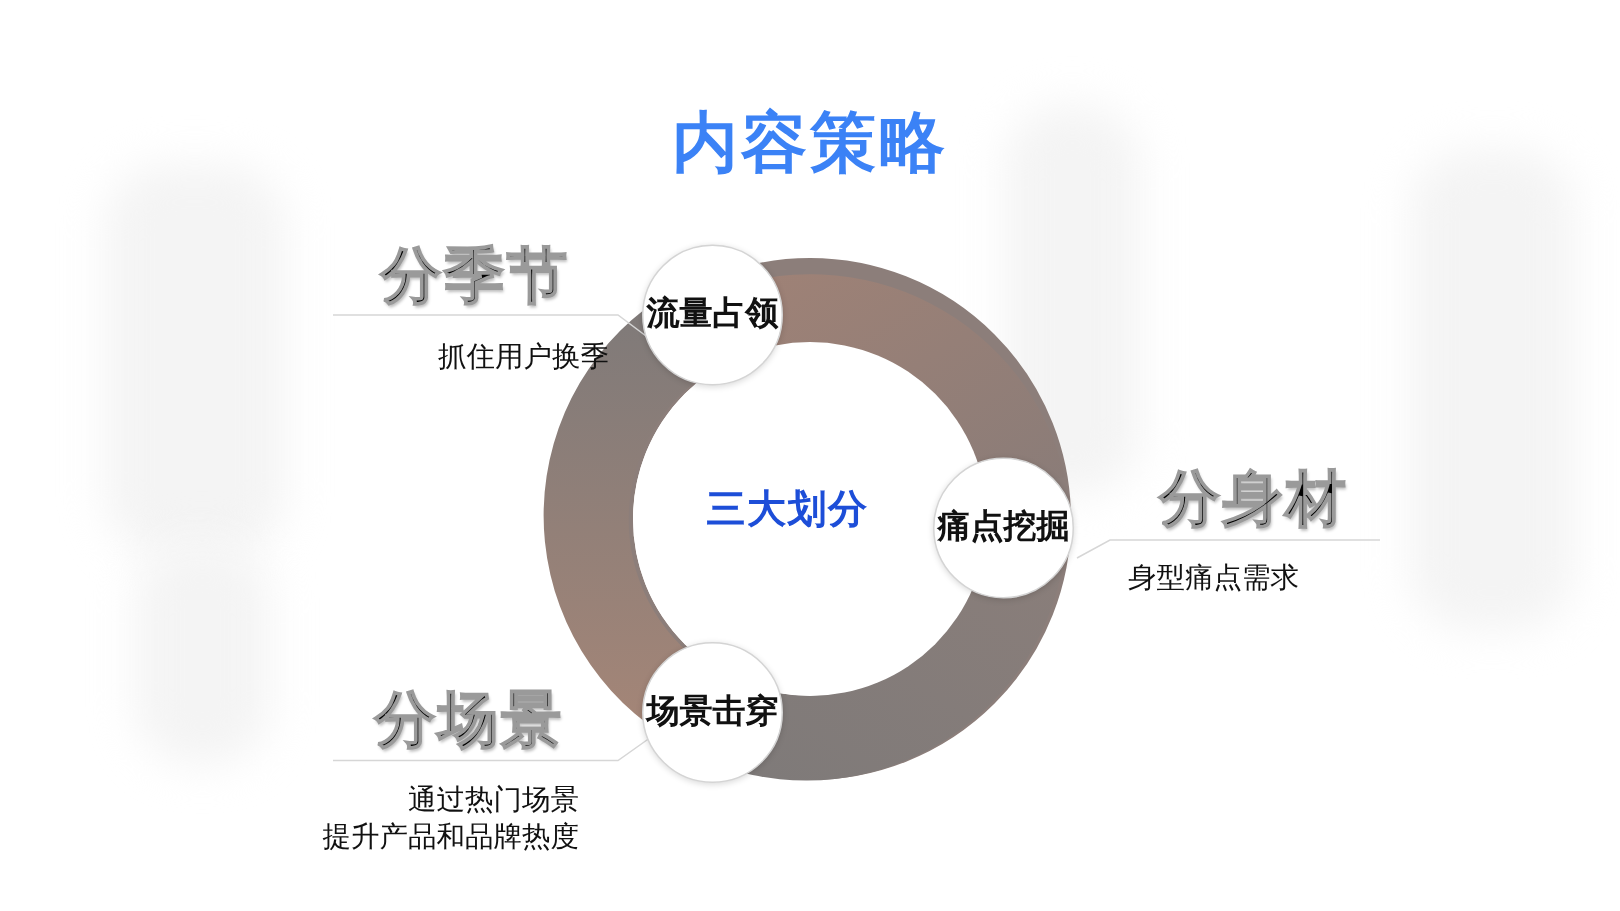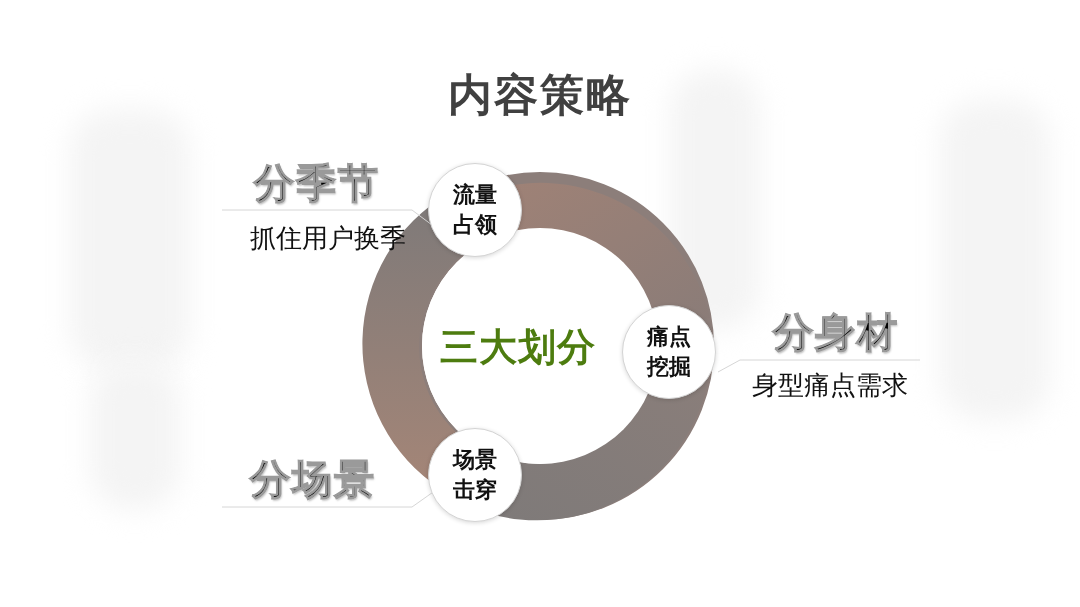--- a/index.html
+++ b/index.html
@@ -6,42 +6,42 @@
   body {
     width: 1080px; height: 607px; overflow: hidden; position: relative;
     background: #ffffff;
     font-family: "DejaVu Sans", "Liberation Sans", sans-serif;
   }
   .bg-silhouette {
     position: absolute; background: #f4f4f4; filter: blur(14px); border-radius: 40px;
   }
   .title {
     position: absolute; left: 0; width: 1080px; top: 66px; text-align: center;
-    font-size: 44px; font-weight: bold; color: #404040; letter-spacing: 2px;
+    font-size: 44px; font-weight: bold; color: #3b82f6; letter-spacing: 2px;
   }
   svg.ring { position: absolute; left: 0; top: 0; }
   .center-text {
-    position: absolute; left: 440px; top: 322px; width: 170px; text-align: left;
-    font-size: 38px; font-weight: bold; color: #4d7c0f; letter-spacing: 1px;
+    position: absolute; left: 440px; top: 322px; width: 170px; text-align: center;
+    font-size: 26px; font-weight: bold; color: #1d4ed8; letter-spacing: 1px;
   }
   .node {
     position: absolute; width: 92px; height: 92px; border-radius: 50%;
     background: #ffffff; border: 1px solid #d4d4d4;
     box-shadow: 0 1px 4px rgba(0,0,0,0.15);
-    display: flex; flex-direction: column; align-items: center; justify-content: center;
+    display: flex; flex-direction: row; align-items: center; justify-content: center;
     font-size: 22px; font-weight: bold; color: #111111; line-height: 30px;
   }
   .heading {
     position: absolute; font-size: 40px; font-weight: bold; color: #000000;
     -webkit-text-stroke: 1.2px #9a9a9a;
     text-shadow: 1px 2px 2px rgba(0,0,0,0.25);
     letter-spacing: 2px;
   }
   .desc {
-    position: absolute; font-size: 26px; color: #111111; line-height: 25px;
+    position: absolute; font-size: 19px; color: #111111; line-height: 25px;
   }
   .desc.right { text-align: right; }
 </style>
 </head>
 <body>
 
 <div class="bg-silhouette" style="left:70px;top:110px;width:120px;height:260px;"></div>
 <div class="bg-silhouette" style="left:90px;top:360px;width:90px;height:150px;"></div>
 <div class="bg-silhouette" style="left:940px;top:100px;width:110px;height:320px;"></div>
 <div class="bg-silhouette" style="left:670px;top:70px;width:90px;height:260px;"></div>
@@ -96,13 +96,15 @@
   <div>抓住用户换季</div>
 </div>
 
 <div class="heading" style="left:762px;top:305px;margin-left:11px;">分身材</div>
 <div class="desc" style="left:752px;top:373px;width:200px;">
   <div>身型痛点需求</div>
 </div>
 
 <div class="heading" style="left:250px;top:452px;text-align:center;">分场景</div>
 <div class="desc right" style="left:170px;top:521px;width:216px;">
+  <div>通过热门场景</div>
+  <div>提升产品和品牌热度</div>
 </div>
 
 </body></html>

